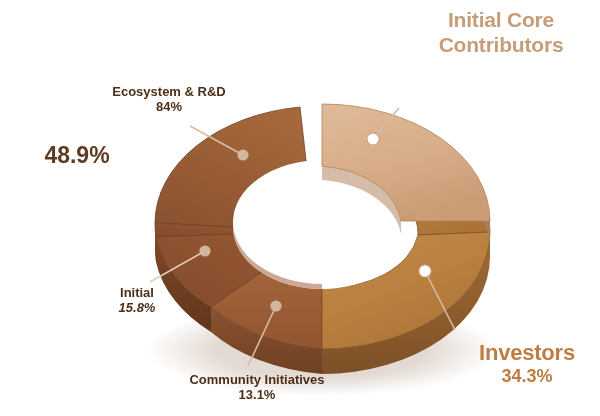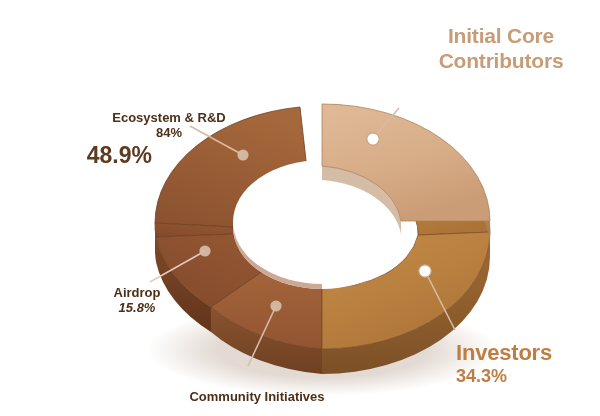--- a/index.html
+++ b/index.html
@@ -13,41 +13,41 @@
   #stage{position:absolute;inset:0;width:600px;height:416px;}
   #donut{position:absolute;left:0;top:0;width:600px;height:416px;}
 
   .lbl{position:absolute;text-align:center;line-height:1.18;white-space:nowrap;}
   .lbl .nm{font-weight:bold;display:block;}
   .lbl .pc{font-weight:bold;display:block;}
 
   
   .lbl-community{left:2px;top:142px;width:150px;color:#5E3A20;}
   .lbl-community .nm{font-size:23px;letter-spacing:-0.3px;}
-  .lbl-community .pc{font-size:23px;text-align:right;}
-
-  .lbl-core{left:408px;top:24px;width:186px;color:#C79C78;}
+  .lbl-community .pc{font-size:23px;}
+
+  .lbl-core{left:408px;top:8px;width:186px;color:#C79C78;}
   .lbl-core .nm{font-size:21px;letter-spacing:-0.2px;}
   .lbl-core .pc{font-size:21px;}
 
-  .lbl-investors{left:456px;top:340px;width:142px;color:#BE7E43;text-align:left;}
+  .lbl-investors{left:456px;top:340px;width:142px;color:#BE7E43;text-align:center;}
   .lbl-investors .nm{font-size:22px;letter-spacing:-0.2px;}
   .lbl-investors .pc{font-size:18px;}
 
   
-  .lbl-eco{left:99px;top:84px;width:140px;color:#4D2F19;margin-top:26px;}
+  .lbl-eco{left:99px;top:84px;width:140px;color:#4D2F19;}
   .lbl-eco .nm{font-size:13px;}
   .lbl-eco .pc{font-size:13px;}
 
   .lbl-airdrop{left:82px;top:285px;width:110px;color:#4D2F19;}
   .lbl-airdrop .nm{font-size:13px;}
   .lbl-airdrop .pc{font-size:13px;font-style:italic;}
 
   .lbl-ci{left:169px;top:372px;width:176px;color:#4D2F19;}
-  .lbl-ci .nm{font-size:13px;margin-top:17px;}
+  .lbl-ci .nm{font-size:13px;}
   .lbl-ci .pc{font-size:13px;}
 </style>
 </head>
 <body>
 
 <div id="stage">
 
   <svg id="donut" viewBox="0 0 600 416">
     <defs>
 
@@ -192,21 +192,22 @@
     <span class="nm">Investors</span>
     <span class="pc">34.3%</span>
   </div>
 
   <div class="lbl lbl-eco">
     <span class="nm">Ecosystem &amp; R&amp;D</span>
     <span class="pc">84%</span>
   </div>
 
   <div class="lbl lbl-airdrop">
-    <span class="nm">Airdrop</span>
+    <span class="nm">Initial</span>
     <span class="pc">15.8%</span>
   </div>
 
   <div class="lbl lbl-ci">
     <span class="nm">Community Initiatives</span>
+    <span class="pc">13.1%</span>
   </div>
 
 </div>
 
 </body></html>

